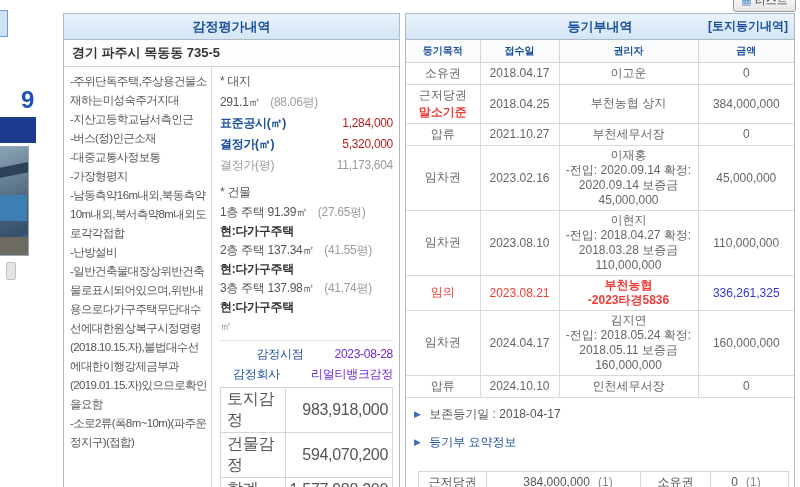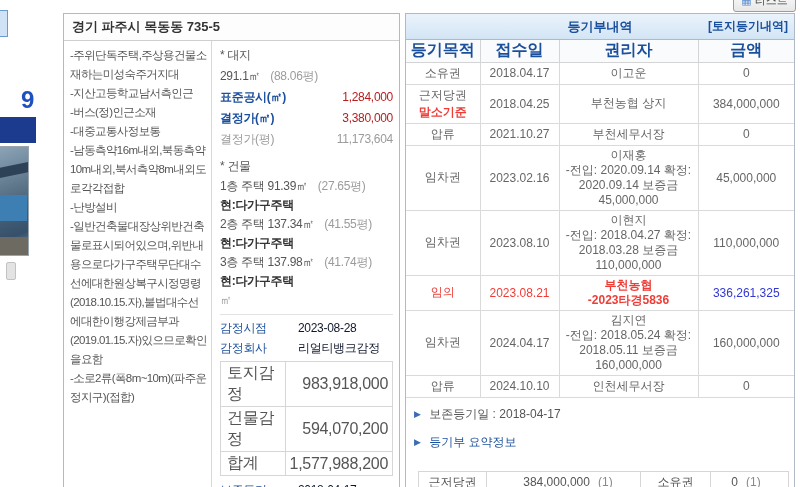--- a/index.html
+++ b/index.html
@@ -45,36 +45,36 @@
   .paren { color:#9b9b9b; margin-left:7px; }
   .kv { display:flex; justify-content:space-between; height:21px; line-height:21px; }
   .kv .k { color:#1a4f9c; font-weight:bold; }
   .kv .v { color:#b91c1c; }
   .kv.gray .k, .kv.gray .v { color:#9b9b9b; font-weight:normal; }
   .bld-line { height:19px; line-height:19px; white-space:nowrap; }
   .bld-line.bold { color:#333; font-weight:bold; }
   .bld-line.unit { color:#9b9b9b; }
   .gap6 { height:6px; }
   .ap-divider { border-top:1px solid #e2e2e2; margin:4px 0 3px 0; }
-  .kv2 { display:flex; height:20px; line-height:20px; }
+  .kv2 { display:flex; height:20px; line-height:20px;justify-content:flex-end; }
   .kv2 .k { width:78px; color:#1a4f9c; }
-  .kv2 .v { color:#0f172a; }
+  .kv2 .v { color:#6d28d9; }
   .sum-table { width:100%; border-collapse:collapse; margin:3px 0 4px 0; font-size:16px; }
   .sum-table td { border:1px solid #d6d6d6; height:18px; padding:1px 4px; color:#555; }
   .sum-table td.lbl { width:76px; padding-left:6px; }
   .sum-table td.num { text-align:right; }
   .kv2 .k.link { text-decoration:underline; cursor:pointer; }
 
   
   .registry-panel { left:405px; width:390px; height:500px; }
   .reg-subtitle { position:absolute; right:6px; top:0; color:#1a4f9c; font-weight:bold; font-size:12px; }
   .reg-table { width:100%; border-collapse:collapse; table-layout:fixed; font-size:12px; color:#666; text-align:center; }
   .reg-table col.c1 { width:74px; } .reg-table col.c2 { width:79px; } .reg-table col.c4 { width:96px; }
   .reg-table th { border:1px solid #d4d4d4; border-top:none; height:22px; background:#fafbfc;
-                  color:#1a4f9c; font-weight:bold; font-size:16px; }
+                  color:#1a4f9c; font-weight:bold; font-size:10px; }
   .reg-table th:first-child, .reg-table td:first-child { border-left:none; }
   .reg-table th:last-child, .reg-table td:last-child { border-right:none; }
   .reg-table td { border:1px solid #dadada; padding:2px 3px; height:20px; vertical-align:middle; }
   .td-holder { white-space:pre-line; line-height:15px; }
   .note-red { color:#ee3d37; font-weight:bold; }
   .row-red td { color:#ee3d37; }
   .row-red .td-holder { font-weight:bold; }
   .amt-blue { color:#3137d0 !important; font-weight:normal; }
   .foot-line { margin:8px 0 0 8px; font-size:12px; color:#555; }
   .arrow { color:#3c6cb4; font-size:9px; margin-right:5px; vertical-align:1px; }
@@ -101,48 +101,50 @@
     <div class="ground"></div>
   </div>
   <div class="strip-mark"></div>
 
   <button class="list-btn">
     <span class="ico">▦</span>
     <span>리스트</span>
   </button>
 
   <section class="panel appraisal-panel">
+    <div class="panel-header">감정평가내역</div>
     <div class="addr-row">경기 파주시 목동동 735-5</div>
     <div class="ap-columns">
 
       <div class="ap-notes">
         <div>-주위단독주택,주상용건물소재하는미성숙주거지대</div>
         <div>-지산고등학교남서측인근</div>
         <div>-버스(정)인근소재</div>
         <div>-대중교통사정보통</div>
+        <div>-가장형평지</div>
         <div>-남동측약16m내외,북동측약10m내외,북서측약8m내외도로각각접합</div>
         <div>-난방설비</div>
         <div>-일반건축물대장상위반건축물로표시되어있으며,위반내용으로다가구주택무단대수선에대한원상복구시정명령(2018.10.15.자),불법대수선에대한이행강제금부과(2019.01.15.자)있으므로확인을요함</div>
         <div>-소로2류(폭8m~10m)(파주운정지구)(접합)</div>
 
       </div>
 
       <div class="ap-values">
         <div class="val-line sect-head">* 대지</div>
         <div class="val-line">
           <span>291.1㎡</span>
           <span class="paren">(88.06평)</span>
         </div>
         <div class="kv">
           <span class="k">표준공시(㎡)</span>
           <span class="v">1,284,000</span>
         </div>
         <div class="kv">
           <span class="k">결정가(㎡)</span>
-          <span class="v">3,380,000</span>
+          <span class="v">5,320,000</span>
         </div>
         <div class="kv gray">
           <span class="k">결정가(평)</span>
           <span class="v">11,173,604</span>
         </div>
         <div class="gap6"></div>
         <div class="val-line sect-head">* 건물</div>
         <div class="bld-line">
           <span>1층 주택 91.39㎡</span>
           <span class="paren">(27.65평)</span>

